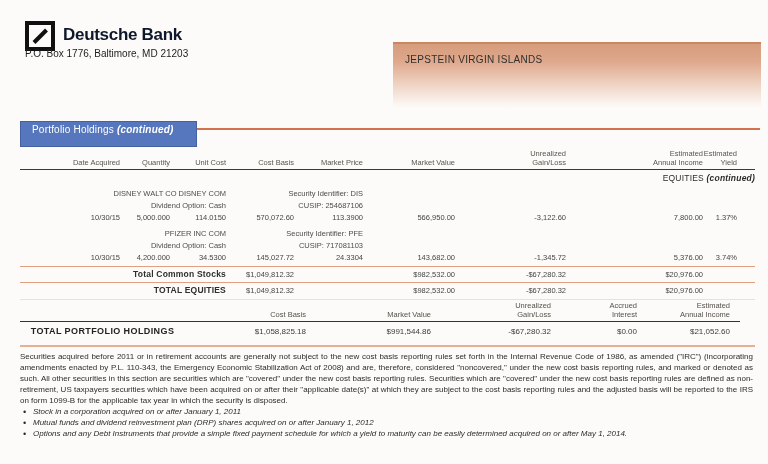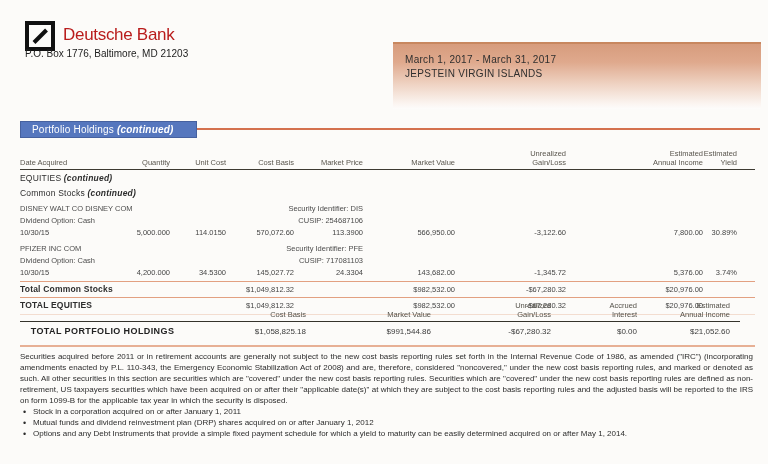--- a/index.html
+++ b/index.html
@@ -8,54 +8,54 @@
     position:relative;
     background:#fcfbf9;
     font-family:"Liberation Sans", sans-serif;
     color:#3a3a3a;
     overflow:hidden;
   }
 
   
   .logo-row { position:absolute; left:25px; top:21px; display:flex; align-items:flex-start; }
   .db-logo { width:30px; height:30px; flex:0 0 auto; }
-  .bank-name { font-size:17px; font-weight:normal; color:#b91c1c; letter-spacing:-0.3px; margin:4px 0 0 8px; }
+  .bank-name { font-size:17px; font-weight:bold; color:#0f172a; letter-spacing:-0.3px; margin:4px 0 0 8px; }
   .address { position:absolute; left:25px; top:48px; font-size:10px; color:#1d1d1d; }
 
   
   .date-box {
     position:absolute; left:393px; top:42px; width:368px; height:67px;
     background:linear-gradient(to bottom,#d79c7d 0%,#dfa98d 28%,#efd3c3 62%,#fbf5f1 92%,#fdfcfb 100%);
     border-top:2px solid #c8875f;
     padding:9px 12px 0 12px;
   }
   .date-box .line { font-size:10px; line-height:1.4; color:#2f2f2f; letter-spacing:0.3px; }
 
   
   .section-banner {
-    position:absolute; left:20px; top:121px; width:177px; height:17px;
+    position:absolute; left:20px; top:121px; width:177px; height:26px;
     background:#5677be; border:1px solid #46619f;
     color:#ffffff; font-size:10px; line-height:15px; padding-left:11px;
     letter-spacing:0.2px;
   }
   .section-banner em { font-weight:bold; font-style:italic; }
   .section-rule { position:absolute; left:197px; top:128px; width:563px; height:2px; background:#d4714e; }
 
   
   table.holdings {
     position:absolute; left:20px; top:149px; width:735px;
     border-collapse:collapse; table-layout:fixed;
     font-size:7.5px; color:#454545;
   }
   table.holdings th {
     font-weight:normal; color:#5a564e; text-align:right; vertical-align:bottom;
     white-space:pre-line; line-height:1.2; padding:0 0 2px 0;
     border-bottom:1.5px solid #3d3a32; font-size:7.5px;
   }
-  table.holdings th.left, table.holdings td.left { text-align:left; }
+  table.holdings th.left, table.holdings td.left { text-align:right; }
   table.holdings td { text-align:right; padding:1px 0; line-height:1.3; vertical-align:bottom; }
   tr.group td { font-size:8.5px; color:#2d2d2d; padding-top:3px; letter-spacing:0.2px; }
   tr.group em { font-style:italic; font-weight:bold; }
   tr.sec-name td { padding-top:4px; color:#4c4c4c; }
   tr.sec-sub td { color:#4c4c4c; }
   tr.sec-data td { padding-bottom:3px; }
   tr.total-common td {
     border-top:1.5px solid #e2a081; border-bottom:1.5px solid #e2a081;
     padding:2px 0;
   }
@@ -73,38 +73,37 @@
     border-bottom:1.5px solid #35332c; font-size:7.5px;
   }
   table.portfolio td { text-align:right; padding:4px 0 2px 0; }
   table.portfolio td.left { text-align:center; font-size:9px; font-weight:bold; color:#222; letter-spacing:0.4px; }
   .bottom-rule { position:absolute; left:20px; top:345px; width:735px; height:2px; background:#e7b095; }
 
   
   .footnotes { position:absolute; left:20px; top:352px; width:733px; font-size:8px; line-height:1.36; color:#2c2c2c; }
   .footnotes .para { text-align:justify; }
   .footnotes .intro { margin-top:5px; }
-  .footnotes ul { list-style:none; margin-top:1px; }
+  .footnotes ul { list-style:none; margin-top:1px;font-style:italic; }
   .footnotes li { position:relative; padding-left:13px; }
   .footnotes li::before { content:"\2022"; position:absolute; left:3px; top:-1px; font-size:9px; }
 </style>
 </head>
 <body>
 
 <div class="logo-row">
   <svg class="db-logo" viewBox="0 0 30 30" xmlns="http://www.w3.org/2000/svg">
     <rect x="2" y="2" width="26" height="26" fill="none" stroke="#101010" stroke-width="4"></rect>
     <line x1="9" y1="21.5" x2="21.5" y2="9" stroke="#101010" stroke-width="4"></line>
   </svg>
   <div class="bank-name">Deutsche Bank</div>
 </div>
 <div class="address">P.O. Box 1776, Baltimore, MD 21203</div>
 
 <div class="date-box">
-  <div class="line">March 1, 2017 - March 31, 2017</div>
   <div class="line">JEPSTEIN VIRGIN ISLANDS</div>
 </div>
 
 <div class="section-banner"><span>Portfolio Holdings </span><em>(continued)</em></div>
 <div class="section-rule"></div>
 
 <table class="holdings">
   <colgroup>
     <col style="width:100px">
       <col style="width:50px">
@@ -131,44 +130,41 @@
 Annual Income</th>
       <th>Estimated
 Yield</th>
       <th></th>
     </tr>
   </thead>
   <tbody>
     <tr class="group">
       <td class="left" colspan="10"><span>EQUITIES </span><em>(continued)</em></td>
     </tr>
-    <tr class="group">
-      <td class="left" colspan="10"><span>Common Stocks </span><em>(continued)</em></td>
-    </tr>
 
     <tr class="sec-name">
       <td class="left" colspan="3">DISNEY WALT CO DISNEY COM</td>
       <td colspan="2">Security Identifier: DIS</td>
       <td colspan="5"></td>
     </tr>
     <tr class="sec-sub">
       <td class="left" colspan="3">Dividend Option: Cash</td>
       <td colspan="2">CUSIP: 254687106</td>
       <td colspan="5"></td>
     </tr>
     <tr class="sec-data">
       <td class="left">10/30/15</td>
       <td>5,000.000</td>
       <td>114.0150</td>
       <td>570,072.60</td>
       <td>113.3900</td>
       <td>566,950.00</td>
       <td>-3,122.60</td>
       <td>7,800.00</td>
-      <td>30.89%</td>
+      <td>1.37%</td>
       <td></td>
     </tr>
 
     <tr class="sec-name">
       <td class="left" colspan="3">PFIZER INC COM</td>
       <td colspan="2">Security Identifier: PFE</td>
       <td colspan="5"></td>
     </tr>
     <tr class="sec-sub">
       <td class="left" colspan="3">Dividend Option: Cash</td>

